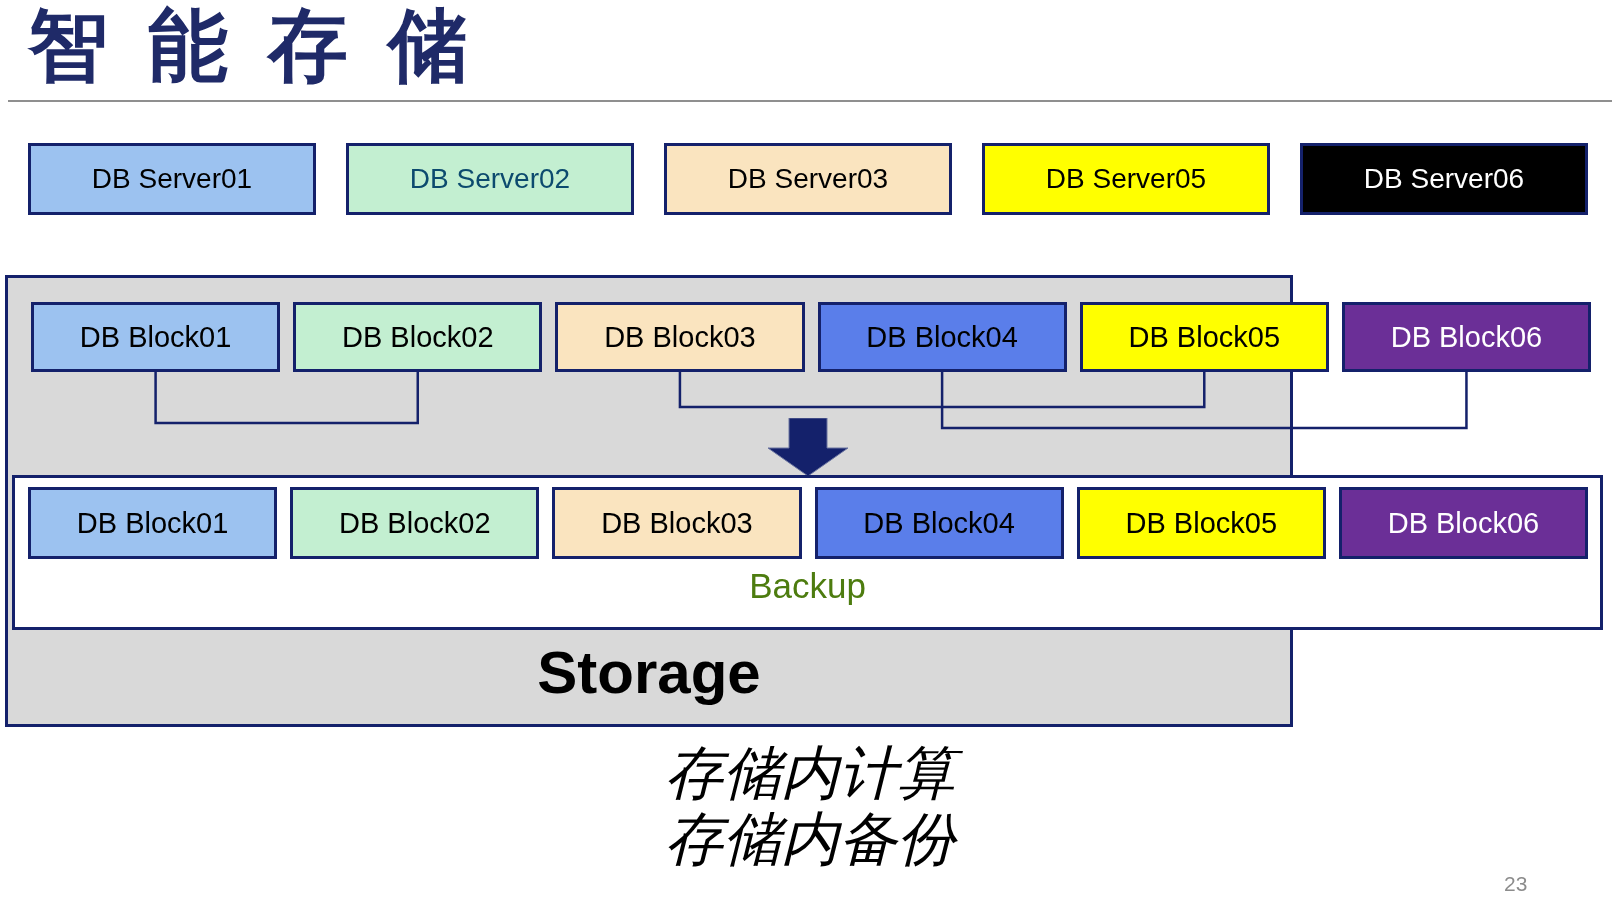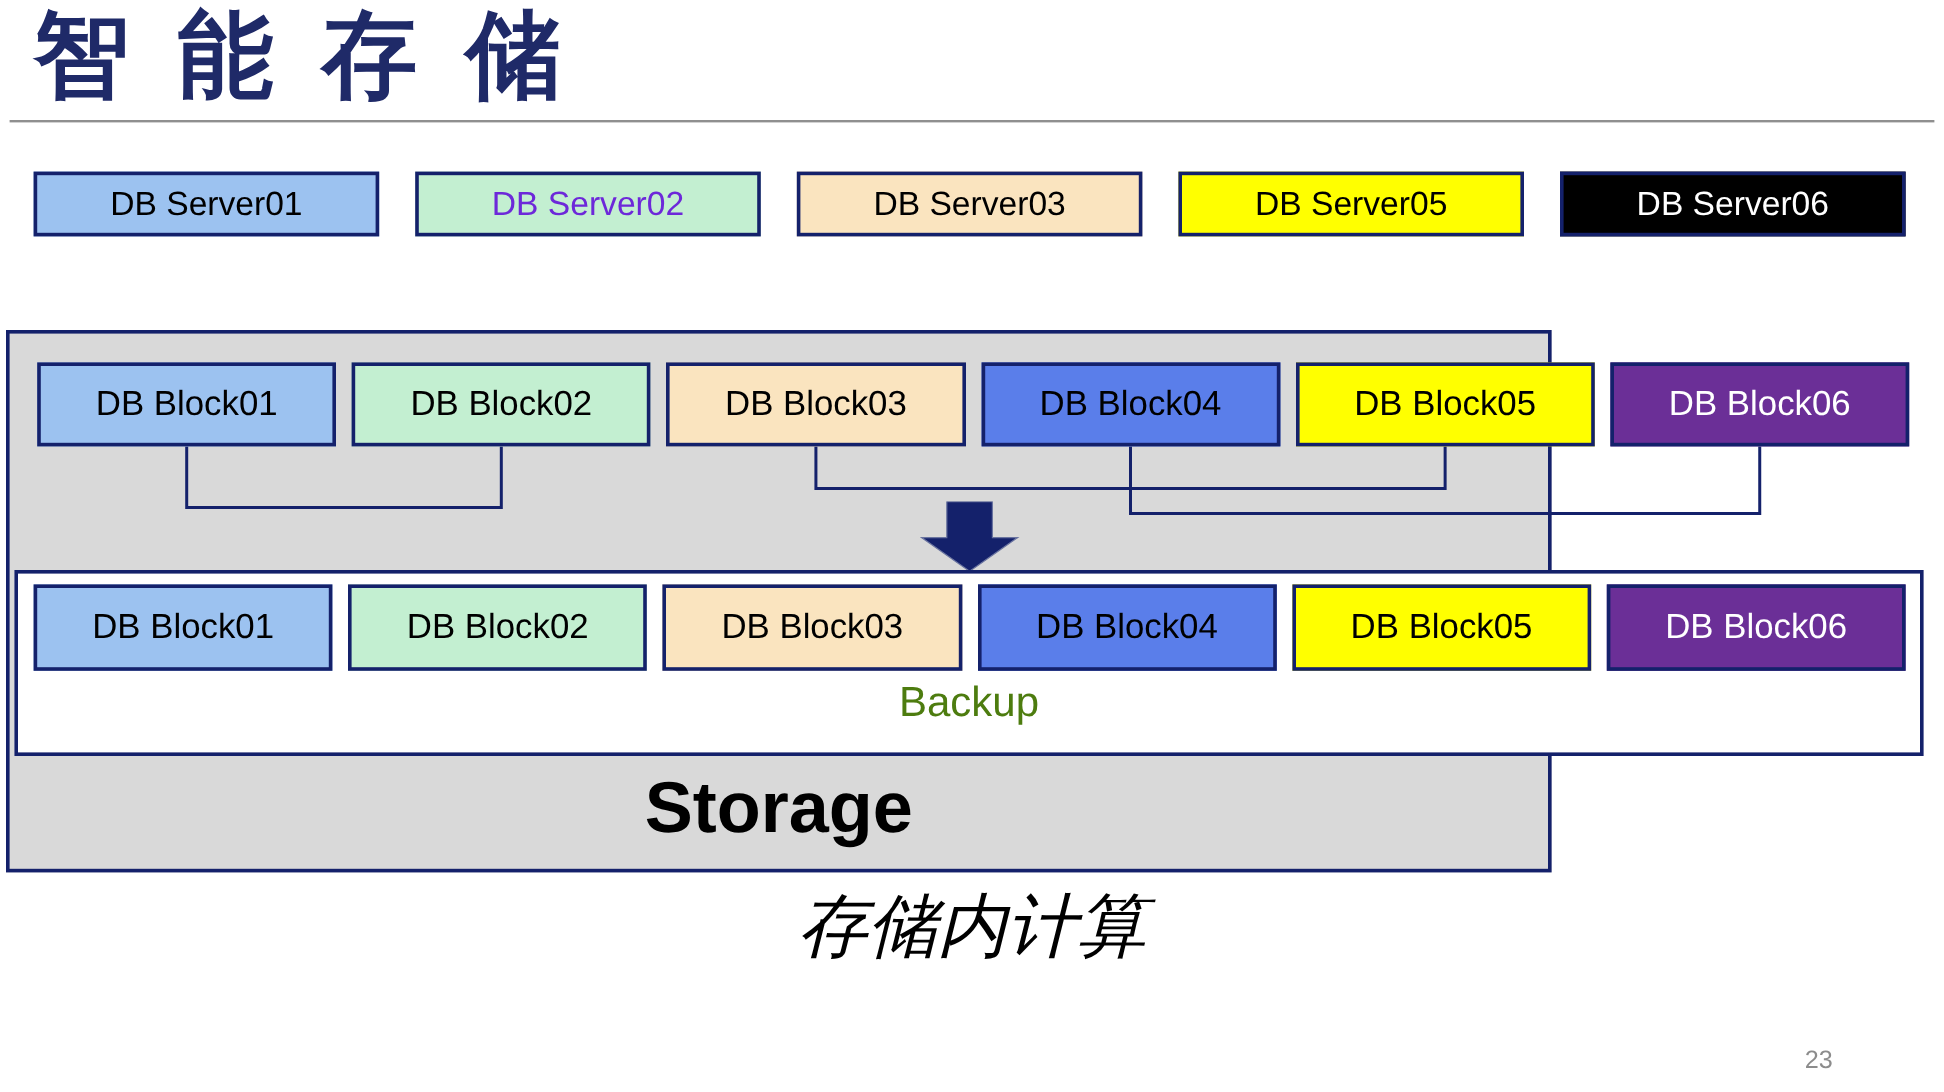--- a/index.html
+++ b/index.html
@@ -6,21 +6,21 @@
   body{font-family:"Liberation Sans","DejaVu Sans",sans-serif;}
   .stage{position:relative;width:1620px;height:910px;background:#ffffff;overflow:hidden;border-radius:27px;}
 
   .slide-title{
     position:absolute;left:28px;top:-4px;height:100px;line-height:100px;
     font-size:80px;font-weight:bold;letter-spacing:40px;white-space:nowrap;
   }
   .title-rule{position:absolute;left:8px;top:100px;width:1604px;height:2px;}
 
   .row{position:absolute;display:flex;gap:13px;}
-  .server-row{left:28px;top:143px;width:1560px;height:54px;gap:30px;}
+  .server-row{left:28px;top:143px;width:1560px;height:72px;gap:30px;}
   .box{
     flex:1;display:flex;align-items:center;justify-content:center;
     border:3px solid #14216B;box-sizing:border-box;
     font-size:28px;color:#000;white-space:nowrap;
   }
 
   .storage-container{
     position:absolute;left:5px;top:275px;width:1288px;height:452px;
     border:3px solid #14216B;box-sizing:border-box;background:#D9D9D9;
   }
@@ -53,21 +53,21 @@
 </head>
 <body>
 
 <div class="stage">
 
   <div class="slide-title" style="color: rgb(31, 42, 104);">智能存储</div>
   <div class="title-rule" style="background: rgb(143, 143, 143);"></div>
 
   <div class="row server-row">
     <div class="box" style="background: rgb(156, 194, 240); color: rgb(0, 0, 0);">DB Server01</div>
-    <div class="box" style="background: rgb(195, 239, 209); color: #6d28d9;">DB Server02</div>
+    <div class="box" style="background: rgb(195, 239, 209); color: #0c4a6e;">DB Server02</div>
     <div class="box" style="background: rgb(250, 228, 191); color: rgb(0, 0, 0);">DB Server03</div>
     <div class="box" style="background: rgb(255, 255, 0); color: rgb(0, 0, 0);">DB Server05</div>
     <div class="box" style="background: #000000; color: rgb(255, 255, 255);">DB Server06</div>
   </div>
 
   <div class="storage-container" style="background: rgb(217, 217, 217);">
 
     <svg id="connector-svg">
         <path d="M 147.5859375 94 L 147.5859375 145 L 409.7578125 145 L 409.7578125 94" fill="none" stroke="#14216B" stroke-width="2.5"></path>
         <path d="M 671.9296875 94 L 671.9296875 129 L 1196.2734375 129 L 1196.2734375 94" fill="none" stroke="#14216B" stroke-width="2.5"></path>
@@ -97,16 +97,17 @@
         <div class="box" style="background: rgb(107, 47, 151); color: rgb(255, 255, 255);">DB Block06</div>
       </div>
       <div class="backup-label">Backup</div>
     </div>
 
     <div class="storage-label">Storage</div>
   </div>
 
   <div class="caption">
     <div>存储内计算</div>
+    <div>存储内备份</div>
   </div>
 
   <div class="page-number" style="color: rgb(140, 140, 140);">23</div>
 </div>
 
 </body></html>

